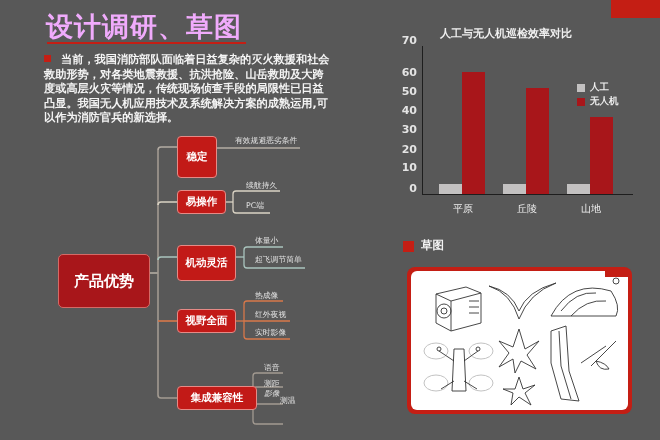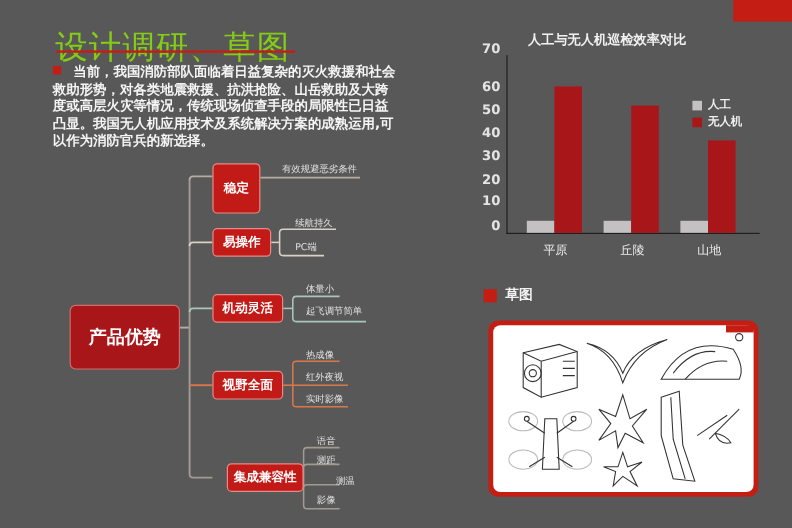--- a/index.html
+++ b/index.html
@@ -1,20 +1,20 @@
 <!DOCTYPE html>
 <html><head>
 <meta charset="utf-8">
 <style>
   html, body { margin:0; padding:0; }
   body { width:660px; height:440px; background:#585858; position:relative; overflow:hidden;
          font-family:"DejaVu Sans", sans-serif; color:#fff; }
   .abs { position:absolute; }
   .corner-block { left:611px; top:0; width:49px; height:18px; background:#c41e14; }
-  .title { left:46px; top:23px; font-size:27px; font-weight:normal; letter-spacing:1px; color:#84cc16; line-height:34px; white-space:nowrap; }
+  .title { left:46px; top:10px; font-size:27px; font-weight:bold; letter-spacing:1px; color:#f0abfc; line-height:34px; white-space:nowrap; }
   .title-underline { left:47px; top:42px; width:199px; height:2px; background:#c41e14; }
   .intro { left:44px; top:53px; width:290px; font-size:11.2px; font-weight:bold; line-height:14.6px; color:#f4f4f4; }
   .intro .bullet { display:inline-block; width:7px; height:7px; background:#c41e14; margin-right:10px; vertical-align:1px; }
   .node { position:absolute; background:#c21a17; border:1px solid #e58a86; border-radius:4px;
           color:#fff; font-weight:bold; font-size:10.5px; display:flex; align-items:center; justify-content:center; box-sizing:border-box; }
   .node.root { background:#a8161a; font-size:15px; border-color:#d46a66; border-radius:5px; }
   .leaf { position:absolute; font-size:7.8px; color:#e0e0e0; white-space:nowrap; }
 
   
   .chart-title { left:440px; top:26px; font-size:11px; font-weight:bold; color:#f0f0f0; white-space:nowrap; }
@@ -69,34 +69,34 @@
 
 <div class="node root" style="left:58px;top:254px;width:92px;height:54px;">产品优势</div>
 
 <div class="node" style="left:177px;top:136px;width:40px;height:42px;">稳定</div>
 <div class="leaf" style="left:235px;top:135px;">有效规避恶劣条件</div>
 
 <div class="node" style="left:177px;top:190px;width:49px;height:24px;">易操作</div>
 <div class="leaf" style="left:246px;top:180px;">续航持久</div>
 <div class="leaf" style="left:246px;top:200px;">PC端</div>
 
-<div class="node" style="left:177px;top:245px;width:59px;height:24px;">机动灵活</div>
+<div class="node" style="left:177px;top:245px;width:59px;height:36px;">机动灵活</div>
 <div class="leaf" style="left:255px;top:235px;">体量小</div>
 <div class="leaf" style="left:255px;top:254px;">起飞调节简单</div>
 
 <div class="node" style="left:177px;top:309px;width:59px;height:24px;">视野全面</div>
 <div class="leaf" style="left:255px;top:290px;">热成像</div>
 <div class="leaf" style="left:255px;top:309px;">红外夜视</div>
 <div class="leaf" style="left:255px;top:327px;">实时影像</div>
 
-<div class="node" style="left:177px;top:386px;width:64px;height:24px;margin-left:12px;">集成兼容性</div>
+<div class="node" style="left:177px;top:386px;width:80px;height:24px;">集成兼容性</div>
 <div class="leaf" style="left:264px;top:362px;">语音</div>
 <div class="leaf" style="left:264px;top:378px;">测距</div>
 <div class="leaf" style="left:280px;top:395px;text-align:right;">测温</div>
-<div class="leaf" style="left:264px;top:411px;">影像</div>
+<div class="leaf" style="left:264px;top:388px;font-style:italic;">影像</div>
 
 <div class="abs chart-title">人工与无人机巡检效率对比</div>
 <div class="abs y-axis"></div>
 <div class="abs x-axis"></div>
 
 <div>
   <div class="ytick" style="left:397px;top:182px;">0</div>
   <div class="ytick" style="left:397px;top:161px;">10</div>
   <div class="ytick" style="left:397px;top:143px;">20</div>
   <div class="ytick" style="left:397px;top:123px;">30</div>

